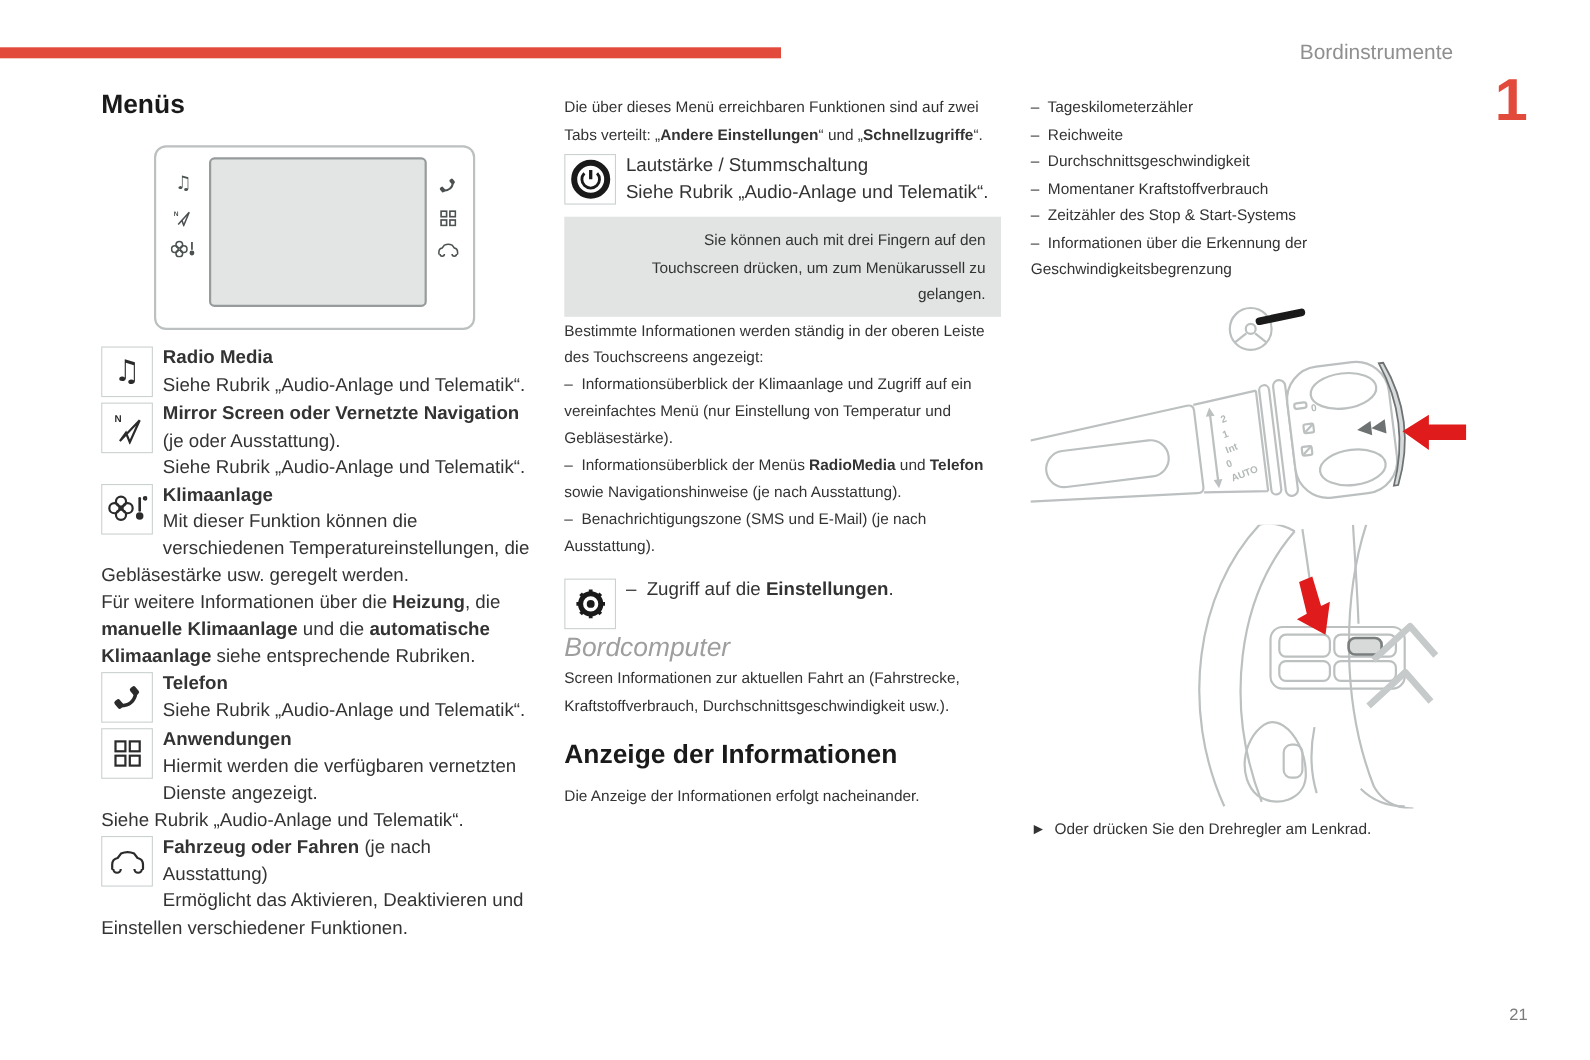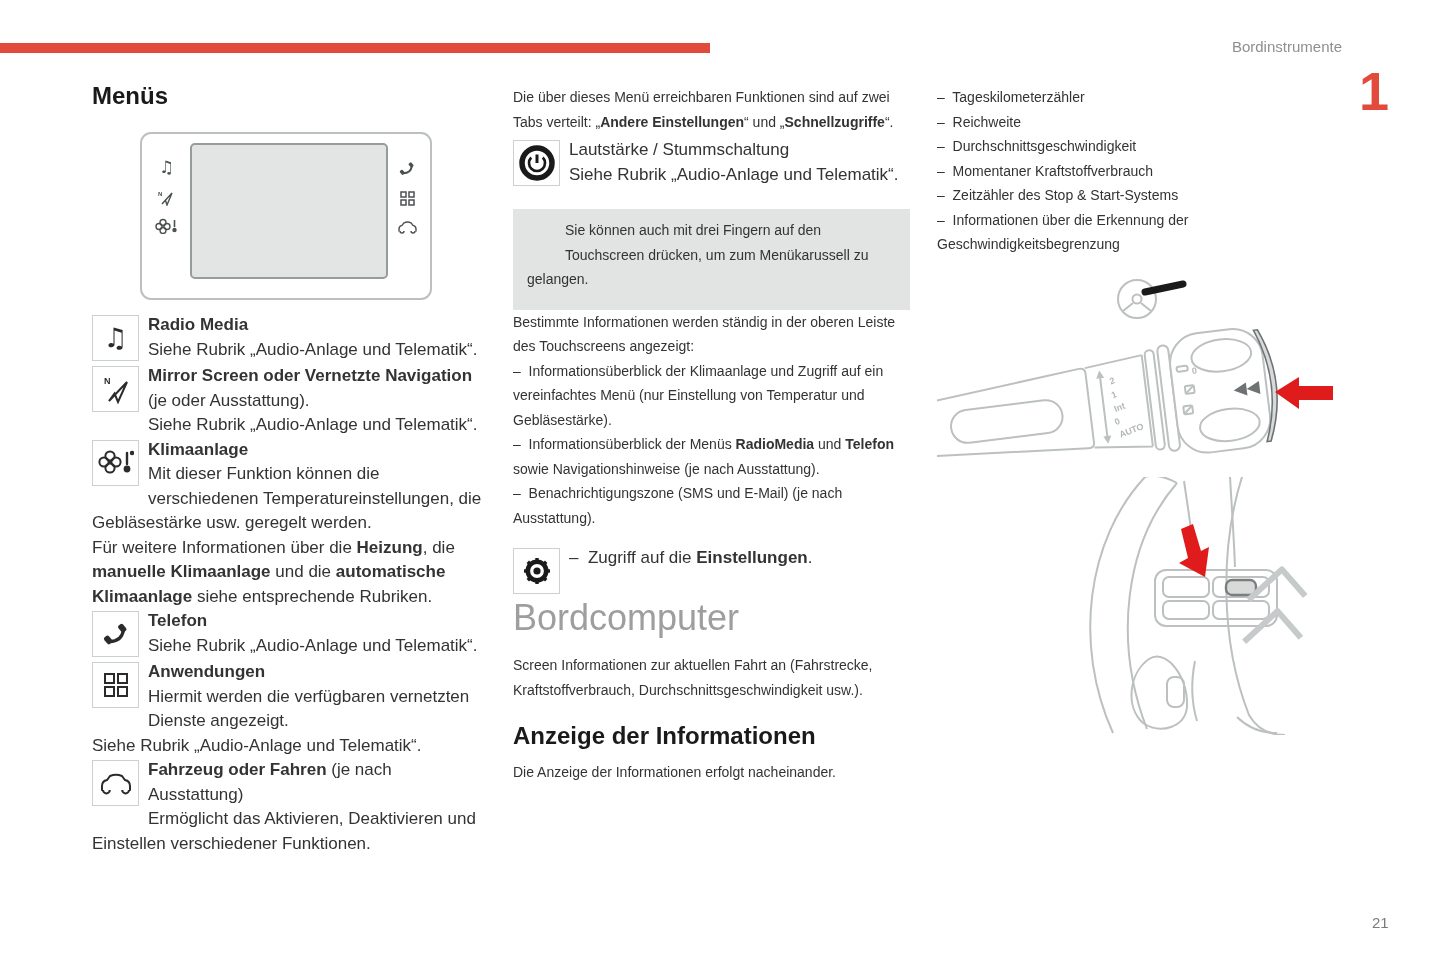--- a/index.html
+++ b/index.html
@@ -9,52 +9,52 @@
     --text:#333333; --page-num-gray:#7a7a7a;
   }
   *{box-sizing:border-box;}
   html,body{margin:0;padding:0;}
   body{
     width:1445px;height:964px;position:relative;background:#ffffff;
     font-family:"Liberation Sans","DejaVu Sans",sans-serif;color:var(--text);
     overflow:hidden;
   }
   .accent-bar{position:absolute;left:0;top:43px;width:710px;height:10px;background:var(--accent-red);}
-  .section-title{position:absolute;top:38px;right:103px;font-size:15px;color:var(--header-gray);}
+  .section-title{position:absolute;top:38px;right:124px;font-size:19px;color:var(--header-gray);}
   .chapter-num{position:absolute;top:64px;right:56px;font-size:54px;line-height:1;font-weight:bold;color:var(--accent-red);}
   .page-num{position:absolute;left:1372px;top:914px;font-size:15px;color:var(--page-num-gray);}
 
   .col{position:absolute;top:85px;}
   #col1{left:92px;width:392px;}
   #col2{left:513px;width:397px;}
   #col3{left:937px;width:396px;}
 
   h1,h2{font-size:24px;color:#1a1a1a;margin:0;}
   h1{margin:-3px 0 22px;}
   h2{clear:both;margin:20px 0 10px;}
-  .gray-title{clear:both;font-size:36px;font-weight:400;color:var(--heading-gray);margin:22px 0 14px;}
+  .gray-title{clear:both;font-size:24px;font-weight:400;color:var(--heading-gray);margin:22px 0 1px;font-style:italic;}
   p{margin:0;font-size:14px;line-height:24.5px;}
   .pre{white-space:pre-wrap;}
   .b{font-weight:bold;}
 
   
   .device{position:relative;margin:0 0 13px 48px;width:292px;height:168px;
     border:2px solid var(--line-gray);border-radius:11px;background:#fff;}
   .device .screen{position:absolute;left:48px;top:9px;width:198px;height:136px;
     background:#e3e5e5;border:2px solid #969b9b;border-radius:5px;}
   .dicon{position:absolute;color:#4b5051;line-height:1;}
   .glyph{font-family:"DejaVu Sans",sans-serif;}
 
   
   .item{clear:both;font-size:17px;line-height:24.5px;}
   .icon-box{float:left;width:47px;height:46px;border:1px solid var(--box-border);
     margin:2px 9px 3px 0;display:flex;align-items:center;justify-content:center;background:#fff;}
 
   
-  .infobox{clear:both;background:var(--info-bg);padding:9px 14px 18px;margin-top:22px;overflow:hidden;}
+  .infobox{clear:both;background:var(--info-bg);padding:9px 14px 8px;margin-top:10px;overflow:hidden;text-align:right;}
   .i-float{float:left;width:38px;height:49px;padding:3px 0 0 6px;}
   .i-dot{width:9px;height:9px;background:var(--info-blue);}
   .i-bar{width:9px;height:26px;background:var(--info-blue);margin-top:4px;}
 
   
   .illu{position:relative;}
   .caption{margin-top:6px;}
   svg text{font-family:"Liberation Sans","DejaVu Sans",sans-serif;}
   .ln{fill:#fff;stroke:var(--line-gray);stroke-width:2;}
   .lnn{fill:none;stroke:var(--line-gray);stroke-width:2;}
@@ -320,15 +320,16 @@
 
       <g fill="none" stroke="#c6caca" stroke-width="6" stroke-linejoin="round" transform="rotate(6 340 120)">
         <path d="M312,126 L342,92 L368,116"></path>
         <path d="M312,168 L342,134 L368,158"></path>
       </g>
 
       <polygon points="244,52 256,47 264,74 272,70 268,100 242,86 251,81" fill="var(--arrow-red)"></polygon>
     </svg>
   </div>
 
+  <p class="caption pre">►  Oder drücken Sie den Drehregler am Lenkrad.</p>
 </div>
 
 <div class="page-num">21</div>
 
 </body></html>

